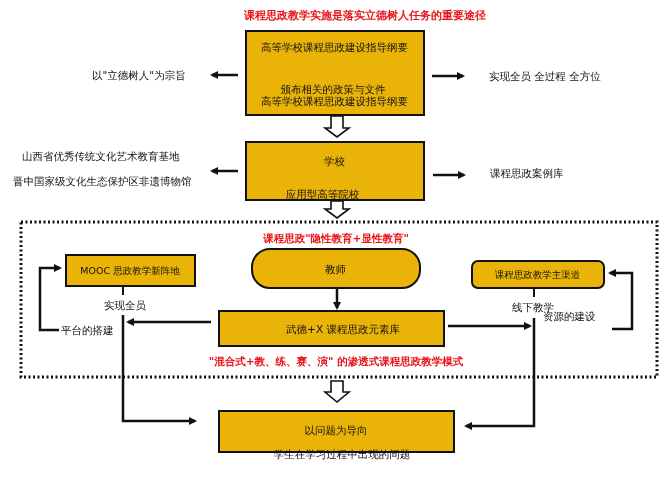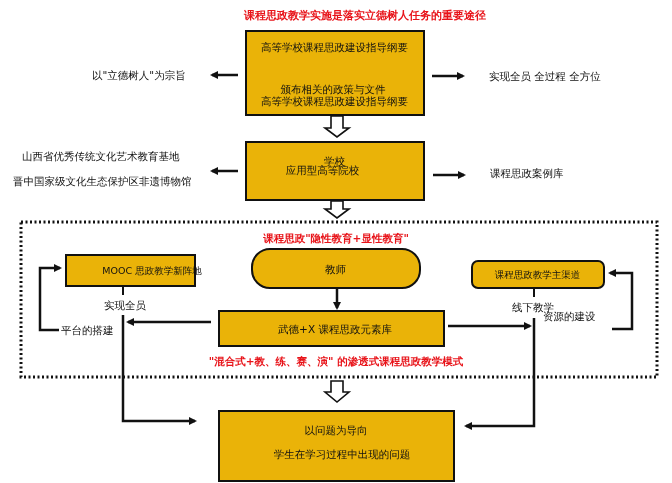--- a/index.html
+++ b/index.html
@@ -58,48 +58,48 @@
   <div class="txt center" style="left:0; top:8px; width:175px;">高等学校课程思政建设指导纲要</div>
   <div class="txt center" style="left:0; top:35px; width:172px;margin-top:15px;">颁布相关的政策与文件</div>
   <div class="txt center" style="left:0; top:62px; width:175px;">高等学校课程思政建设指导纲要</div>
 </div>
 
 <div class="txt" style="left:92px; top:68px;">以"立德树人"为宗旨</div>
 <div class="txt" style="left:489px; top:69px;">实现全员  全过程  全方位</div>
 
 <div class="box" style="left:245px; top:141px; width:180px; height:60px;padding-left:8px;">
   <div class="txt center" style="left:0; top:11px; width:175px;">学校</div>
-  <div class="txt center" style="left:0; top:20px; width:151px;">应用型高等院校</div>
+  <div class="txt center" style="left:0; top:44px; width:151px;">应用型高等院校</div>
 </div>
 
 <div class="txt" style="left:22px; top:149px;">山西省优秀传统文化艺术教育基地</div>
 <div class="txt" style="left:13px; top:174px;">晋中国家级文化生态保护区非遗博物馆</div>
 <div class="txt" style="left:490px; top:166px;">课程思政案例库</div>
 
 <div class="txt red center" style="left:236px; top:231px; width:200px;">课程思政"隐性教育+显性教育"</div>
 
 <div class="box" style="left:251px; top:248px; width:170px; height:41px;border-radius:19px;">
   <div class="txt center" style="left:0; top:12px; width:165px;">教师</div>
 </div>
 
 <div class="box" style="left:65px; top:254px; width:131px; height:33px;">
-  <div class="txt center" style="left:0; top:8px; width:126px; font-size:9.5px;margin-left:22px;">MOOC 思政教学新阵地</div>
+  <div class="txt center" style="left:0; top:8px; width:126px; font-size:9.5px;">MOOC 思政教学新阵地</div>
 </div>
 
 <div class="box" style="left:471px; top:260px; width:134px; height:29px;border-radius:7px;">
   <div class="txt center" style="left:0; top:6px; width:129px; font-size:9.5px;">课程思政教学主渠道</div>
 </div>
 
 <div class="box" style="left:218px; top:310px; width:227px; height:37px;">
-  <div class="txt center" style="left:4px; top:10px; width:222px;">武德+X 课程思政元素库</div>
+  <div class="txt center" style="left:12px; top:10px; width:222px;">武德+X 课程思政元素库</div>
 </div>
 
 <div class="txt" style="left:104px; top:298px;">实现全员</div>
 <div class="txt" style="left:512px; top:300px;">线下教学</div>
 <div class="txt" style="left:61px; top:323px;">平台的搭建</div>
 <div class="txt" style="left:543px; top:309px;">资源的建设</div>
 
 <div class="txt red center" style="left:186px; top:354px; width:300px;">"混合式+教、练、赛、演" 的渗透式课程思政教学模式</div>
 
-<div class="box" style="left:218px; top:410px; width:237px; height:72px;">
+<div class="box" style="left:218px; top:410px; width:237px; height:43px;">
   <div class="txt center" style="left:0; top:11px; width:232px;">以问题为导向</div>
   <div class="txt center" style="left:0; top:35px; width:232px;padding-left:6px;">学生在学习过程中出现的问题</div>
 </div>
 
 </body></html>

